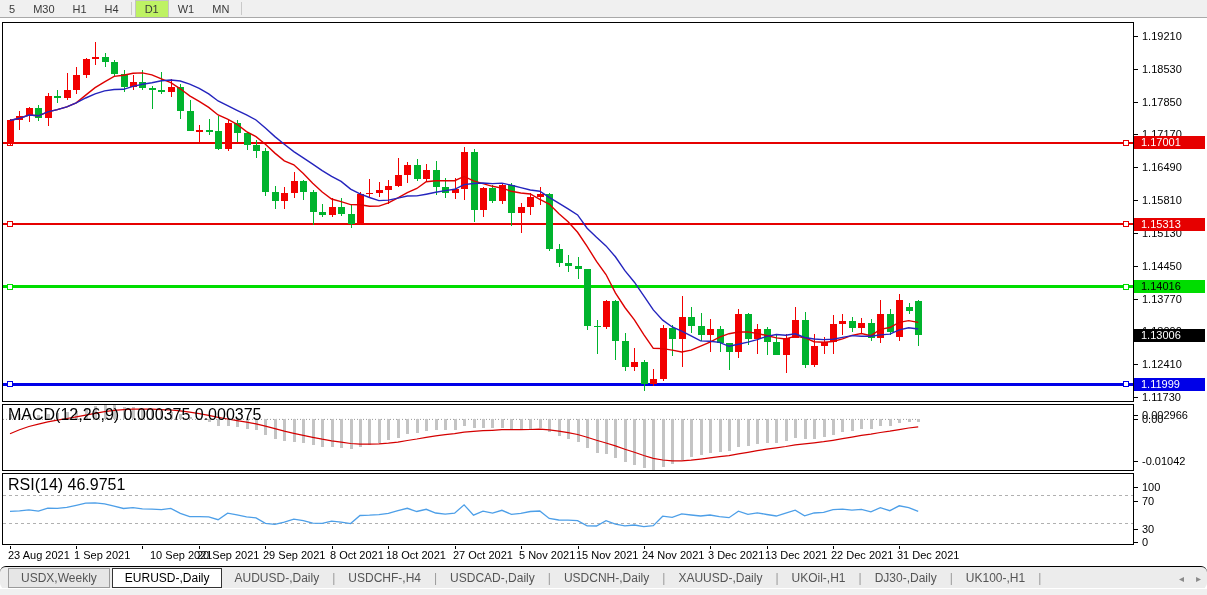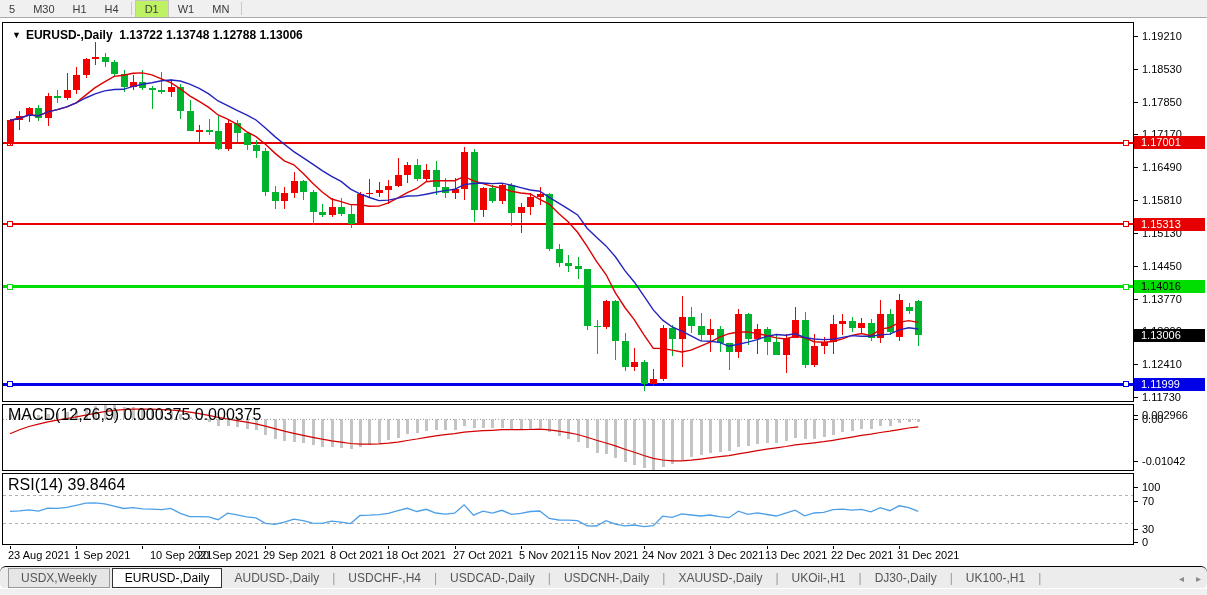--- a/index.html
+++ b/index.html
@@ -266,23 +266,20 @@
           <rect x="893.2400000000001" y="276.9973190348531" width="7" height="36.675603217158425" fill="#f20000" shape-rendering="crispEdges"></rect>
           <line x1="906.2" y1="279.8927613941021" x2="906.2" y2="291.47453083109923" stroke="#00b32d" stroke-width="1" shape-rendering="crispEdges"></line>
           <rect x="902.7" y="283.7533512064352" width="7" height="3.860589812332023" fill="#00b32d" shape-rendering="crispEdges"></rect>
           <line x1="915.6600000000001" y1="276.61126005361945" x2="915.6600000000001" y2="322.938337801609" stroke="#00b32d" stroke-width="1" shape-rendering="crispEdges"></line>
           <rect x="912.1600000000001" y="277.8659517426282" width="7" height="34.55227882037451" fill="#00b32d" shape-rendering="crispEdges"></rect>
         </g>
         <polyline points="7.0,97.5 16.5,95.3 25.9,92.0 35.4,92.8 44.8,88.9 54.3,86.6 63.8,83.8 73.2,79.9 82.7,72.1 92.1,64.7 101.6,58.9 111.1,53.4 120.5,52.2 130.0,50.2 139.4,49.9 148.9,51.8 158.4,55.9 167.8,59.7 177.3,65.8 186.7,72.9 196.2,78.3 205.7,84.4 215.1,92.0 224.6,96.2 234.0,101.3 243.5,108.6 253.0,113.6 262.4,121.3 271.9,130.1 281.3,137.8 290.8,141.8 300.3,150.4 309.7,160.3 319.2,169.0 328.6,176.0 338.1,178.7 347.6,181.6 357.0,181.8 366.5,183.3 375.9,183.1 385.4,179.9 394.9,174.9 404.3,169.7 413.8,165.5 423.2,158.7 432.7,157.8 442.2,157.8 451.6,157.7 461.1,153.4 470.5,157.8 480.0,160.6 489.5,163.3 498.9,165.1 508.4,168.3 517.8,170.0 527.3,171.0 536.8,176.3 546.2,181.1 555.7,190.6 565.1,198.7 574.6,209.3 584.1,223.4 593.5,238.4 603.0,251.5 612.4,269.8 621.9,284.5 631.4,296.8 640.8,311.6 650.3,325.3 659.7,325.6 669.2,327.1 678.7,329.0 688.1,327.1 697.6,323.2 707.0,319.2 716.5,314.1 726.0,310.7 735.4,309.0 744.9,308.9 754.3,310.5 763.8,312.5 773.3,314.9 782.7,316.0 792.2,313.1 801.6,314.7 811.1,318.7 820.6,319.2 830.0,318.5 839.5,315.8 848.9,312.4 858.4,310.5 867.9,312.7 877.3,306.3 886.8,304.5 896.2,299.3 905.7,297.6 915.2,299.4" fill="none" stroke="#dd0000" stroke-width="1.4"></polyline>
         <polyline points="7.0,97.5 16.5,95.3 25.9,92.0 35.4,92.8 44.8,88.9 54.3,86.6 63.8,83.8 73.2,79.9 82.7,75.0 92.1,70.8 101.6,67.9 111.1,66.5 120.5,66.3 130.0,63.4 139.4,61.2 148.9,59.8 158.4,57.8 167.8,57.0 177.3,58.0 186.7,61.1 196.2,65.3 205.7,70.9 215.1,78.0 224.6,82.7 234.0,87.3 243.5,91.8 253.0,97.0 262.4,105.0 271.9,113.6 281.3,121.3 290.8,128.6 300.3,134.8 309.7,141.1 319.2,147.6 328.6,153.4 338.1,158.4 347.6,166.1 357.0,170.8 366.5,174.5 375.9,177.6 385.4,177.1 394.9,175.1 404.3,173.0 413.8,172.9 423.2,171.2 432.7,169.3 442.2,167.6 451.6,166.3 461.1,161.6 470.5,160.5 480.0,160.0 489.5,160.6 498.9,160.1 508.4,162.2 517.8,164.6 527.3,167.0 536.8,168.2 546.2,174.3 555.7,180.1 565.1,185.8 574.6,191.9 584.1,205.2 593.5,214.2 603.0,222.9 612.4,233.8 621.9,247.7 631.4,259.2 640.8,272.8 650.3,286.9 659.7,297.1 669.2,304.0 678.7,308.1 688.1,312.8 697.6,317.9 707.0,318.2 716.5,319.4 726.0,323.3 735.4,321.2 744.9,319.1 754.3,316.6 763.8,313.4 773.3,311.5 782.7,312.3 792.2,310.8 801.6,314.5 811.1,316.0 820.6,316.6 830.0,316.2 839.5,314.4 848.9,312.6 858.4,313.2 867.9,313.2 877.3,311.9 886.8,311.1 896.2,306.9 905.7,304.8 915.2,306.0" fill="none" stroke="#2424bd" stroke-width="1.4"></polyline>
       </svg>
   </div>
-  <div id="chart-title">
-    <span class="tri">▼</span><span>EURUSD-,Daily</span>&nbsp;&nbsp;<span>1.13722 1.13748 1.12788 1.13006</span>
-  </div>
 
   <div id="macd-panel" class="panel">
     <svg id="macd-svg" width="1130" height="65" viewBox="0 0 1130 65">
         <line x1="0" y1="14.402360675332435" x2="915.1600000000001" y2="14.402360675332435" stroke="#9a9a9a" stroke-width="1" stroke-dasharray="1,2"></line>
         <g>
           <rect x="6" y="8.744092071475333" width="3" height="5.658268603857103" fill="#c4c4c4" shape-rendering="crispEdges"></rect>
           <rect x="15.46" y="9.263807616884995" width="3" height="5.138553058447441" fill="#c4c4c4" shape-rendering="crispEdges"></rect>
           <rect x="24.92" y="9.164102958192931" width="3" height="5.238257717139504" fill="#c4c4c4" shape-rendering="crispEdges"></rect>
           <rect x="34.38" y="9.852492282284238" width="3" height="4.549868393048197" fill="#c4c4c4" shape-rendering="crispEdges"></rect>
           <rect x="43.84" y="8.853355903038187" width="3" height="5.549004772294248" fill="#c4c4c4" shape-rendering="crispEdges"></rect>
@@ -384,21 +381,21 @@
   </div>
   <div class="ind-label" style="left:8px;top:406px;">MACD(12,26,9) 0.000375 0.000375</div>
 
   <div id="rsi-panel" class="panel">
     <svg id="rsi-svg" width="1130" height="70" viewBox="0 0 1130 70">
         <line x1="0" y1="21.09" x2="1130" y2="21.09" stroke="#b0b0b0" stroke-width="1" stroke-dasharray="3,3" shape-rendering="crispEdges"></line>
         <line x1="0" y1="49.209999999999994" x2="1130" y2="49.209999999999994" stroke="#b0b0b0" stroke-width="1" stroke-dasharray="3,3" shape-rendering="crispEdges"></line>
         <polyline points="7.0,37.4 16.5,36.9 25.9,35.9 35.4,37.1 44.8,34.2 54.3,34.4 63.8,33.3 73.2,31.3 82.7,29.2 92.1,28.9 101.6,29.8 111.1,32.2 120.5,34.5 130.0,33.7 139.4,34.8 148.9,35.1 158.4,35.6 167.8,34.4 177.3,39.4 186.7,42.7 196.2,42.6 205.7,42.8 215.1,45.7 224.6,39.2 234.0,40.9 243.5,42.9 253.0,43.9 262.4,49.4 271.9,50.3 281.3,48.2 290.8,45.1 300.3,46.6 309.7,49.1 319.2,49.4 328.6,47.2 338.1,48.1 347.6,49.6 357.0,41.5 366.5,41.2 375.9,40.6 385.4,39.4 394.9,36.6 404.3,34.3 413.8,37.5 423.2,35.3 432.7,39.0 442.2,40.2 451.6,39.2 461.1,30.8 470.5,41.2 480.0,37.2 489.5,39.1 498.9,36.3 508.4,40.3 517.8,39.3 527.3,37.5 536.8,37.0 546.2,44.5 555.7,46.0 565.1,46.2 574.6,46.6 584.1,51.8 593.5,52.0 603.0,46.6 612.4,50.1 621.9,51.9 631.4,51.0 640.8,52.6 650.3,51.6 659.7,42.2 669.2,43.4 678.7,39.9 688.1,41.0 697.6,42.0 707.0,41.0 716.5,42.7 726.0,43.7 735.4,37.2 744.9,40.3 754.3,38.9 763.8,40.5 773.3,42.0 782.7,39.1 792.2,36.2 801.6,41.9 811.1,39.0 820.6,38.3 830.0,35.6 839.5,35.1 848.9,36.2 858.4,35.3 867.9,37.8 877.3,33.7 886.8,36.7 896.2,31.8 905.7,33.6 915.2,37.3" fill="none" stroke="#4d9fe8" stroke-width="1.3"></polyline>
       </svg>
   </div>
-  <div class="ind-label" style="left:8px;top:476px;">RSI(14) 39.8464</div>
+  <div class="ind-label" style="left:8px;top:476px;">RSI(14) 46.9751</div>
 
   <div id="yaxis">
       <div class="ytick-line" style="top: 14px;"></div>
       <div class="ytick" style="top: 8px;">1.19210</div>
       <div class="ytick-line" style="top: 47px;"></div>
       <div class="ytick" style="top: 41px;">1.18530</div>
       <div class="ytick-line" style="top: 80px;"></div>
       <div class="ytick" style="top: 74px;">1.17850</div>
       <div class="ytick-line" style="top: 112px;"></div>
       <div class="ytick" style="top: 106px;">1.17170</div>

